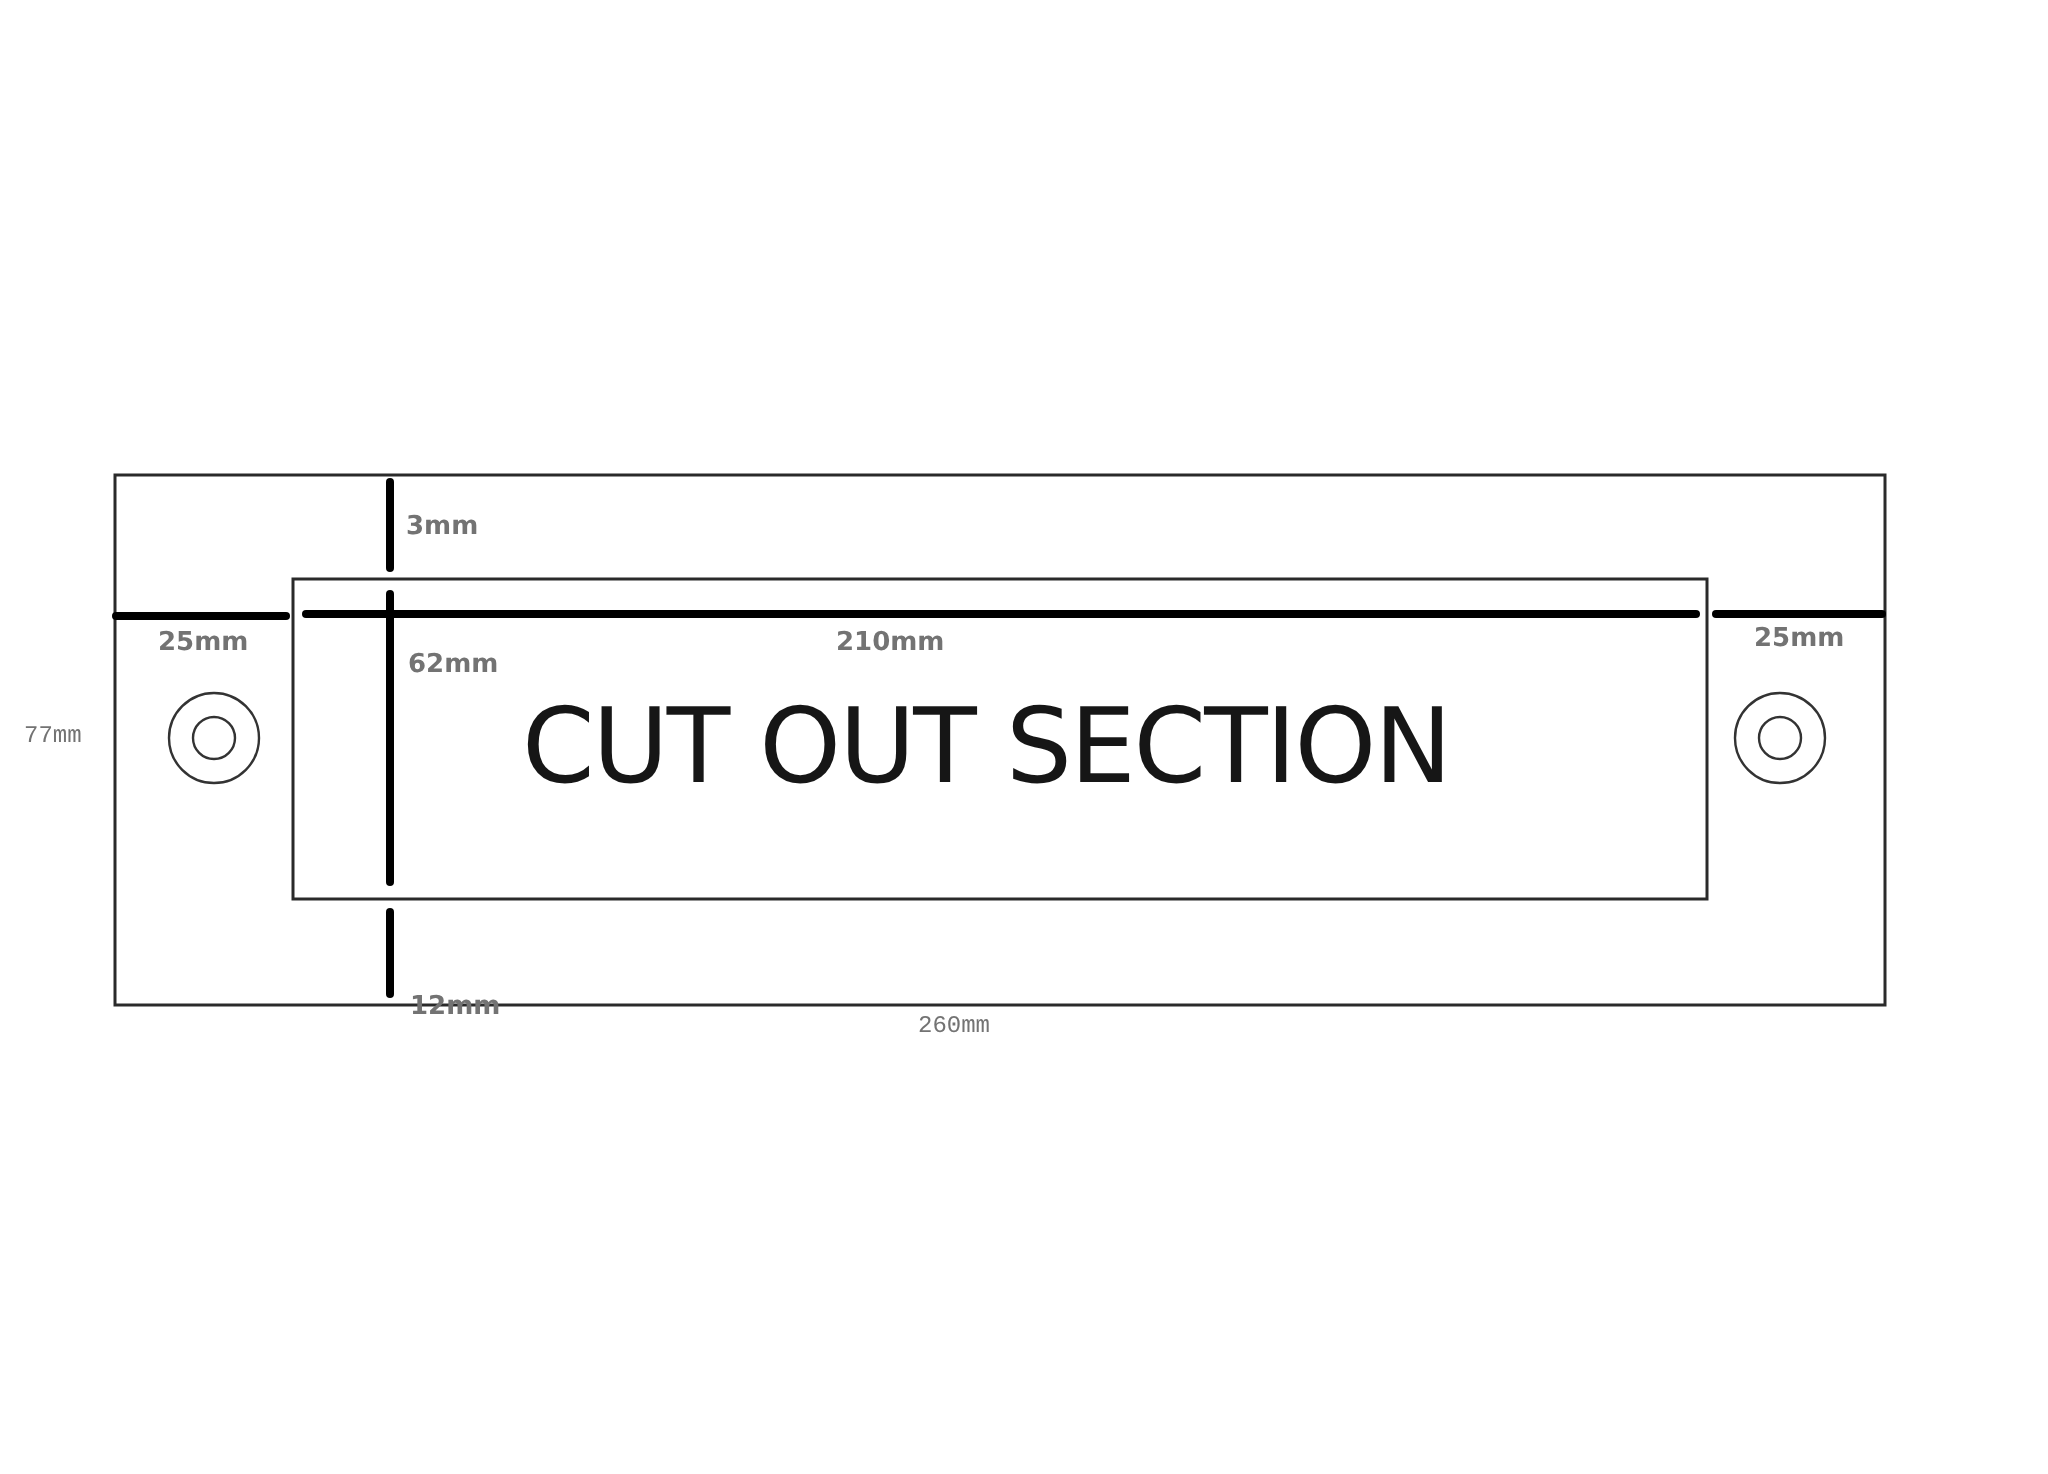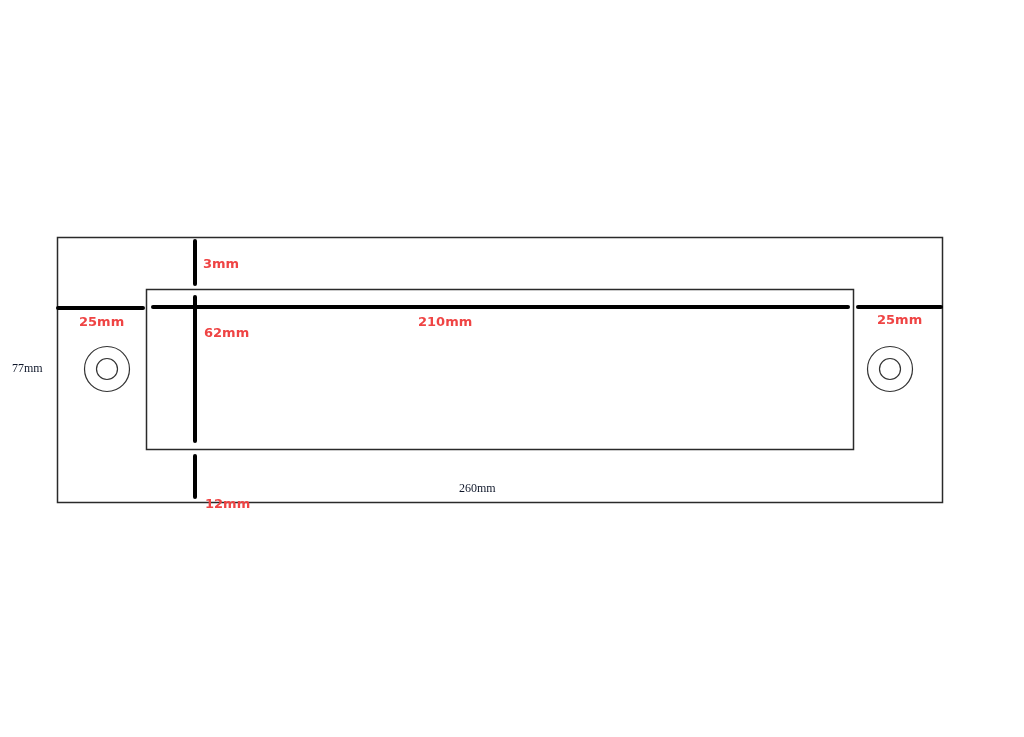--- a/index.html
+++ b/index.html
@@ -1,21 +1,21 @@
 <!DOCTYPE html>
 <html><head>
 <meta charset="utf-8">
 <style>
   html, body { margin: 0; padding: 0; background: #ffffff; }
   body { width: 1024px; height: 737px; position: relative; overflow: hidden; font-family: "Liberation Sans", sans-serif; }
   .canvas { position: absolute; left: 0; top: 0; width: 1024px; height: 737px; }
   svg { position: absolute; left: 0; top: 0; }
-  .lbl { position: absolute; color: #ef4444; white-space: nowrap; line-height: 1; }
+  .lbl { position: absolute; color: #737373; white-space: nowrap; line-height: 1; }
   .bold { font-weight: bold; font-size: 13px; font-family: "DejaVu Sans", sans-serif; }
-  .reg { font-size: 12px; font-family: Liberation Serif, serif; color: #0f172a; }
+  .reg { font-size: 12px; font-family: Liberation Mono, monospace; color: #737373; }
   .big { font-size: 52px; font-family: "DejaVu Sans", sans-serif; color: #161616; letter-spacing: -1px; }
 </style>
 </head>
 <body>
 
 <div class="canvas">
   <svg width="1024" height="737" viewBox="0 0 1024 737">
 
     <rect x="57.5" y="237.5" width="885" height="265" fill="none" stroke="#2a2a2a" stroke-width="1.5"></rect>
 
@@ -40,15 +40,16 @@
   </svg>
 
   <span class="lbl bold" style="left:203px; top:257px;">3mm</span>
   <span class="lbl bold" style="left:79px; top:315px;">25mm</span>
   <span class="lbl bold" style="left:204px; top:326px;">62mm</span>
   <span class="lbl bold" style="left:418px; top:315px;">210mm</span>
   <span class="lbl bold" style="left:877px; top:313px;">25mm</span>
   <span class="lbl bold" style="left:205px; top:497px;">12mm</span>
 
   <span class="lbl reg" style="left:12px; top:362px;">77mm</span>
-  <span class="lbl reg" style="left:459px; top:482px;">260mm</span>
+  <span class="lbl reg" style="left:459px; top:507px;">260mm</span>
 
+  <span class="lbl big" style="left:261px; top:348px;">CUT OUT SECTION</span>
 </div>
 
 </body></html>

